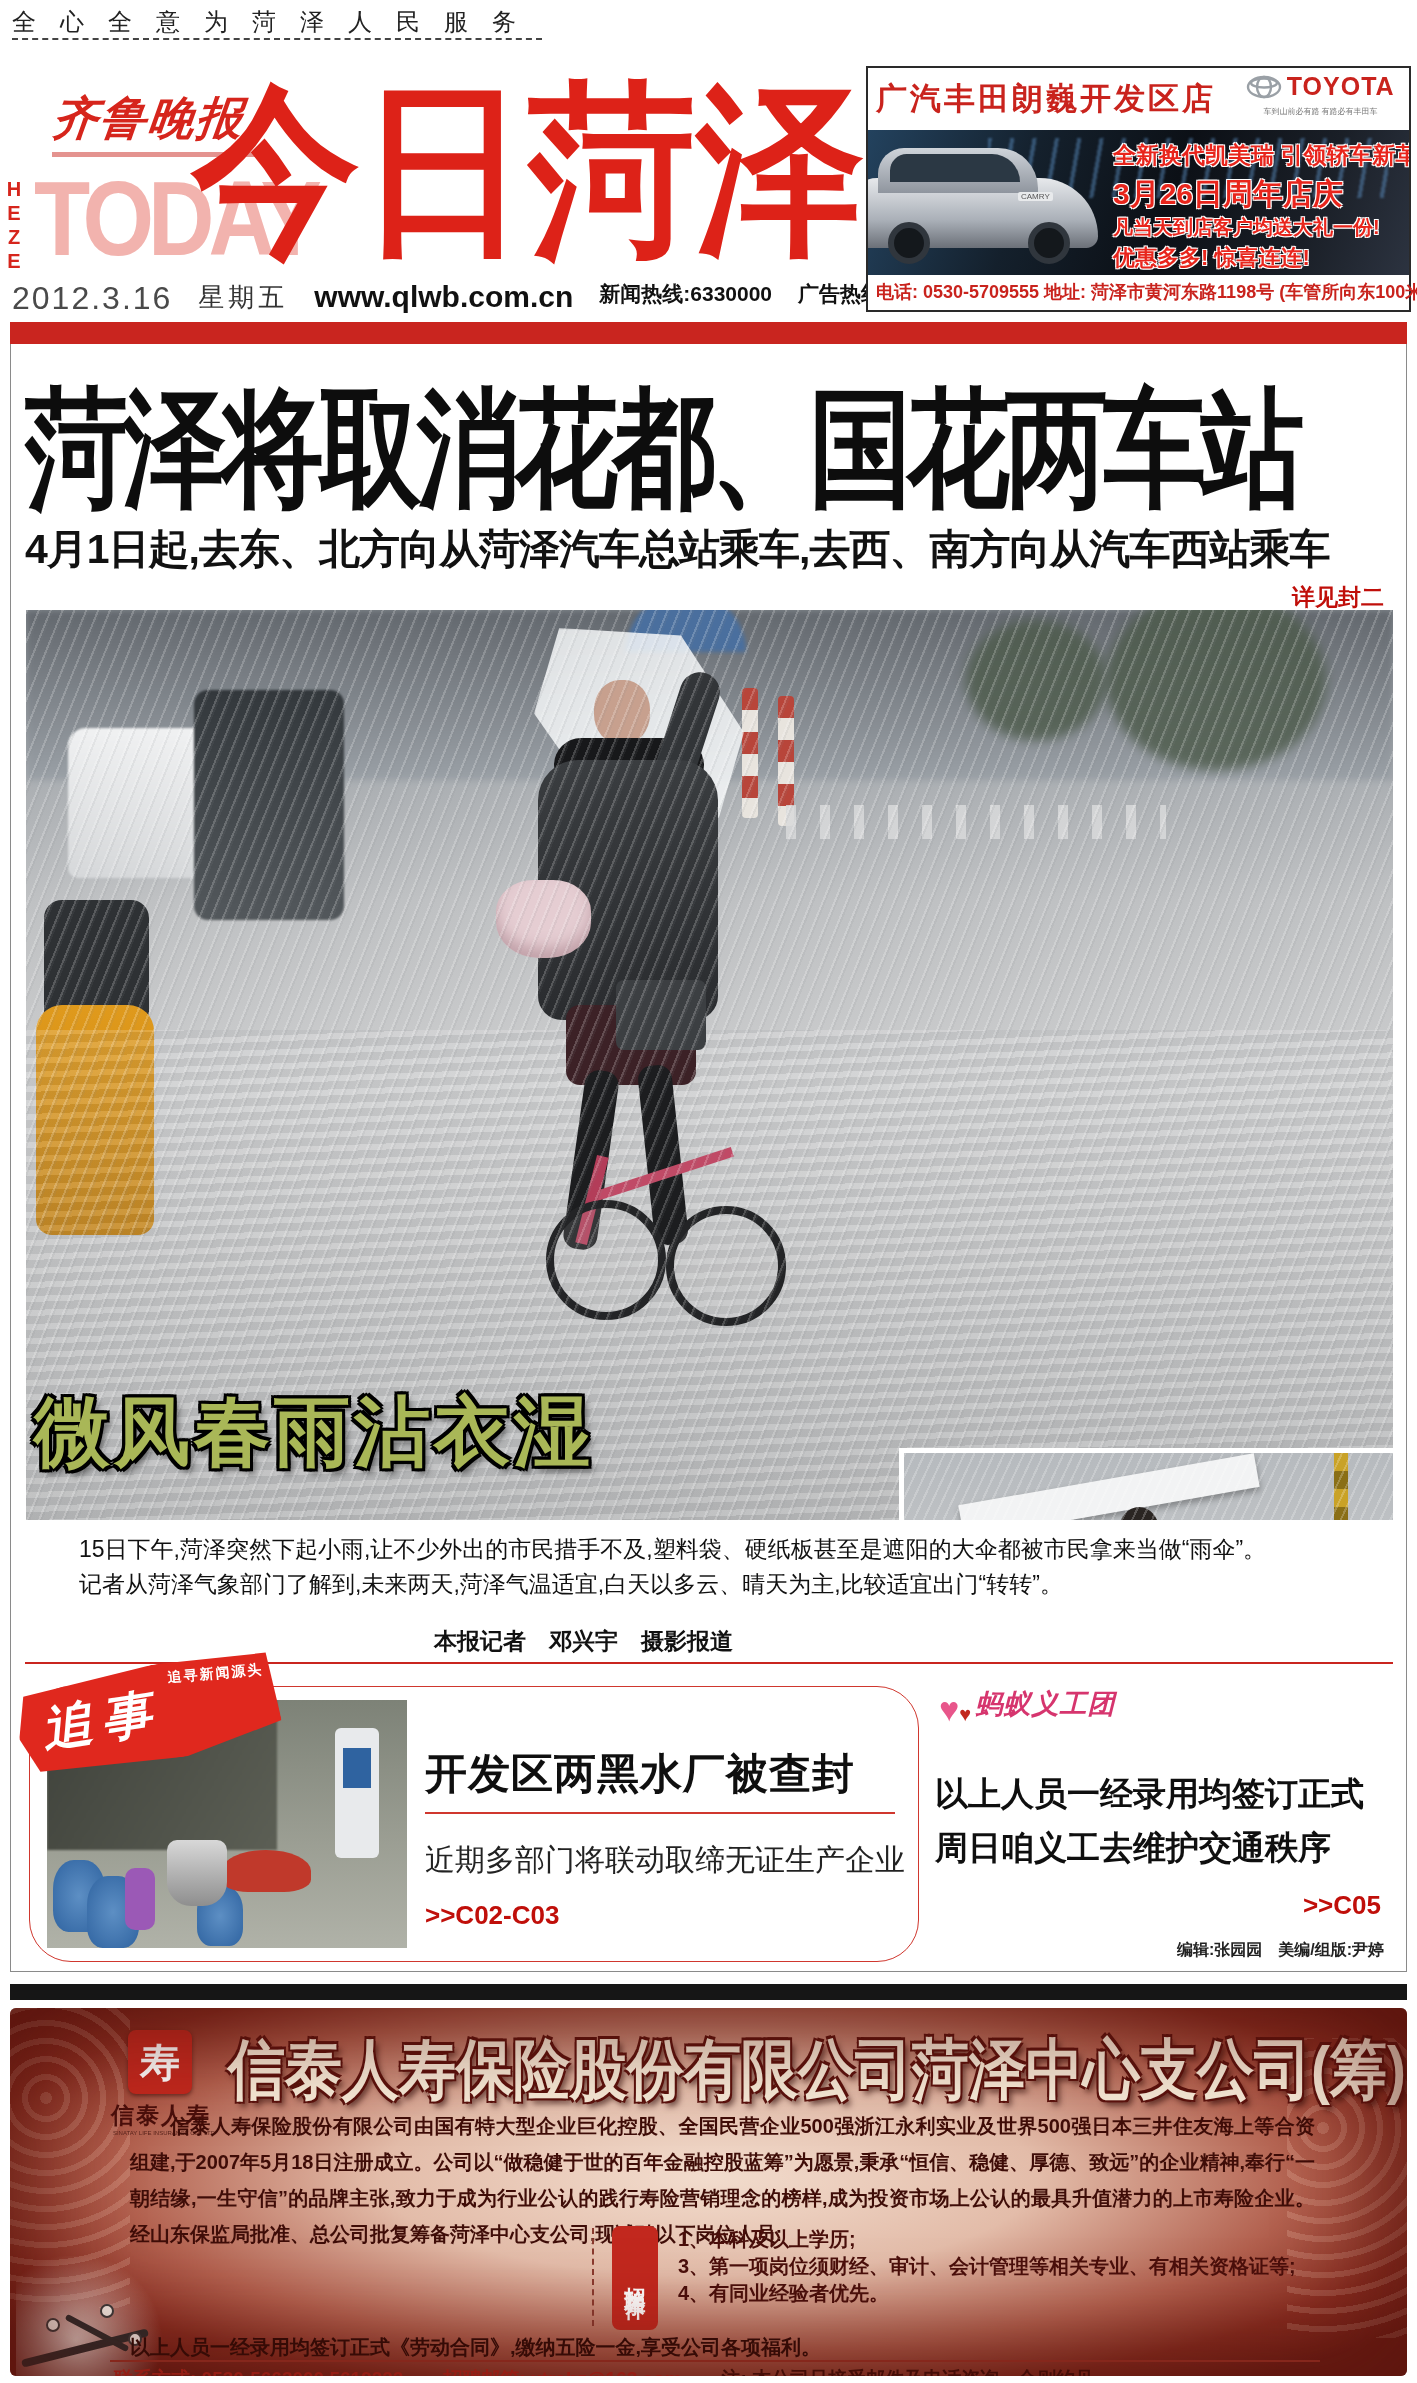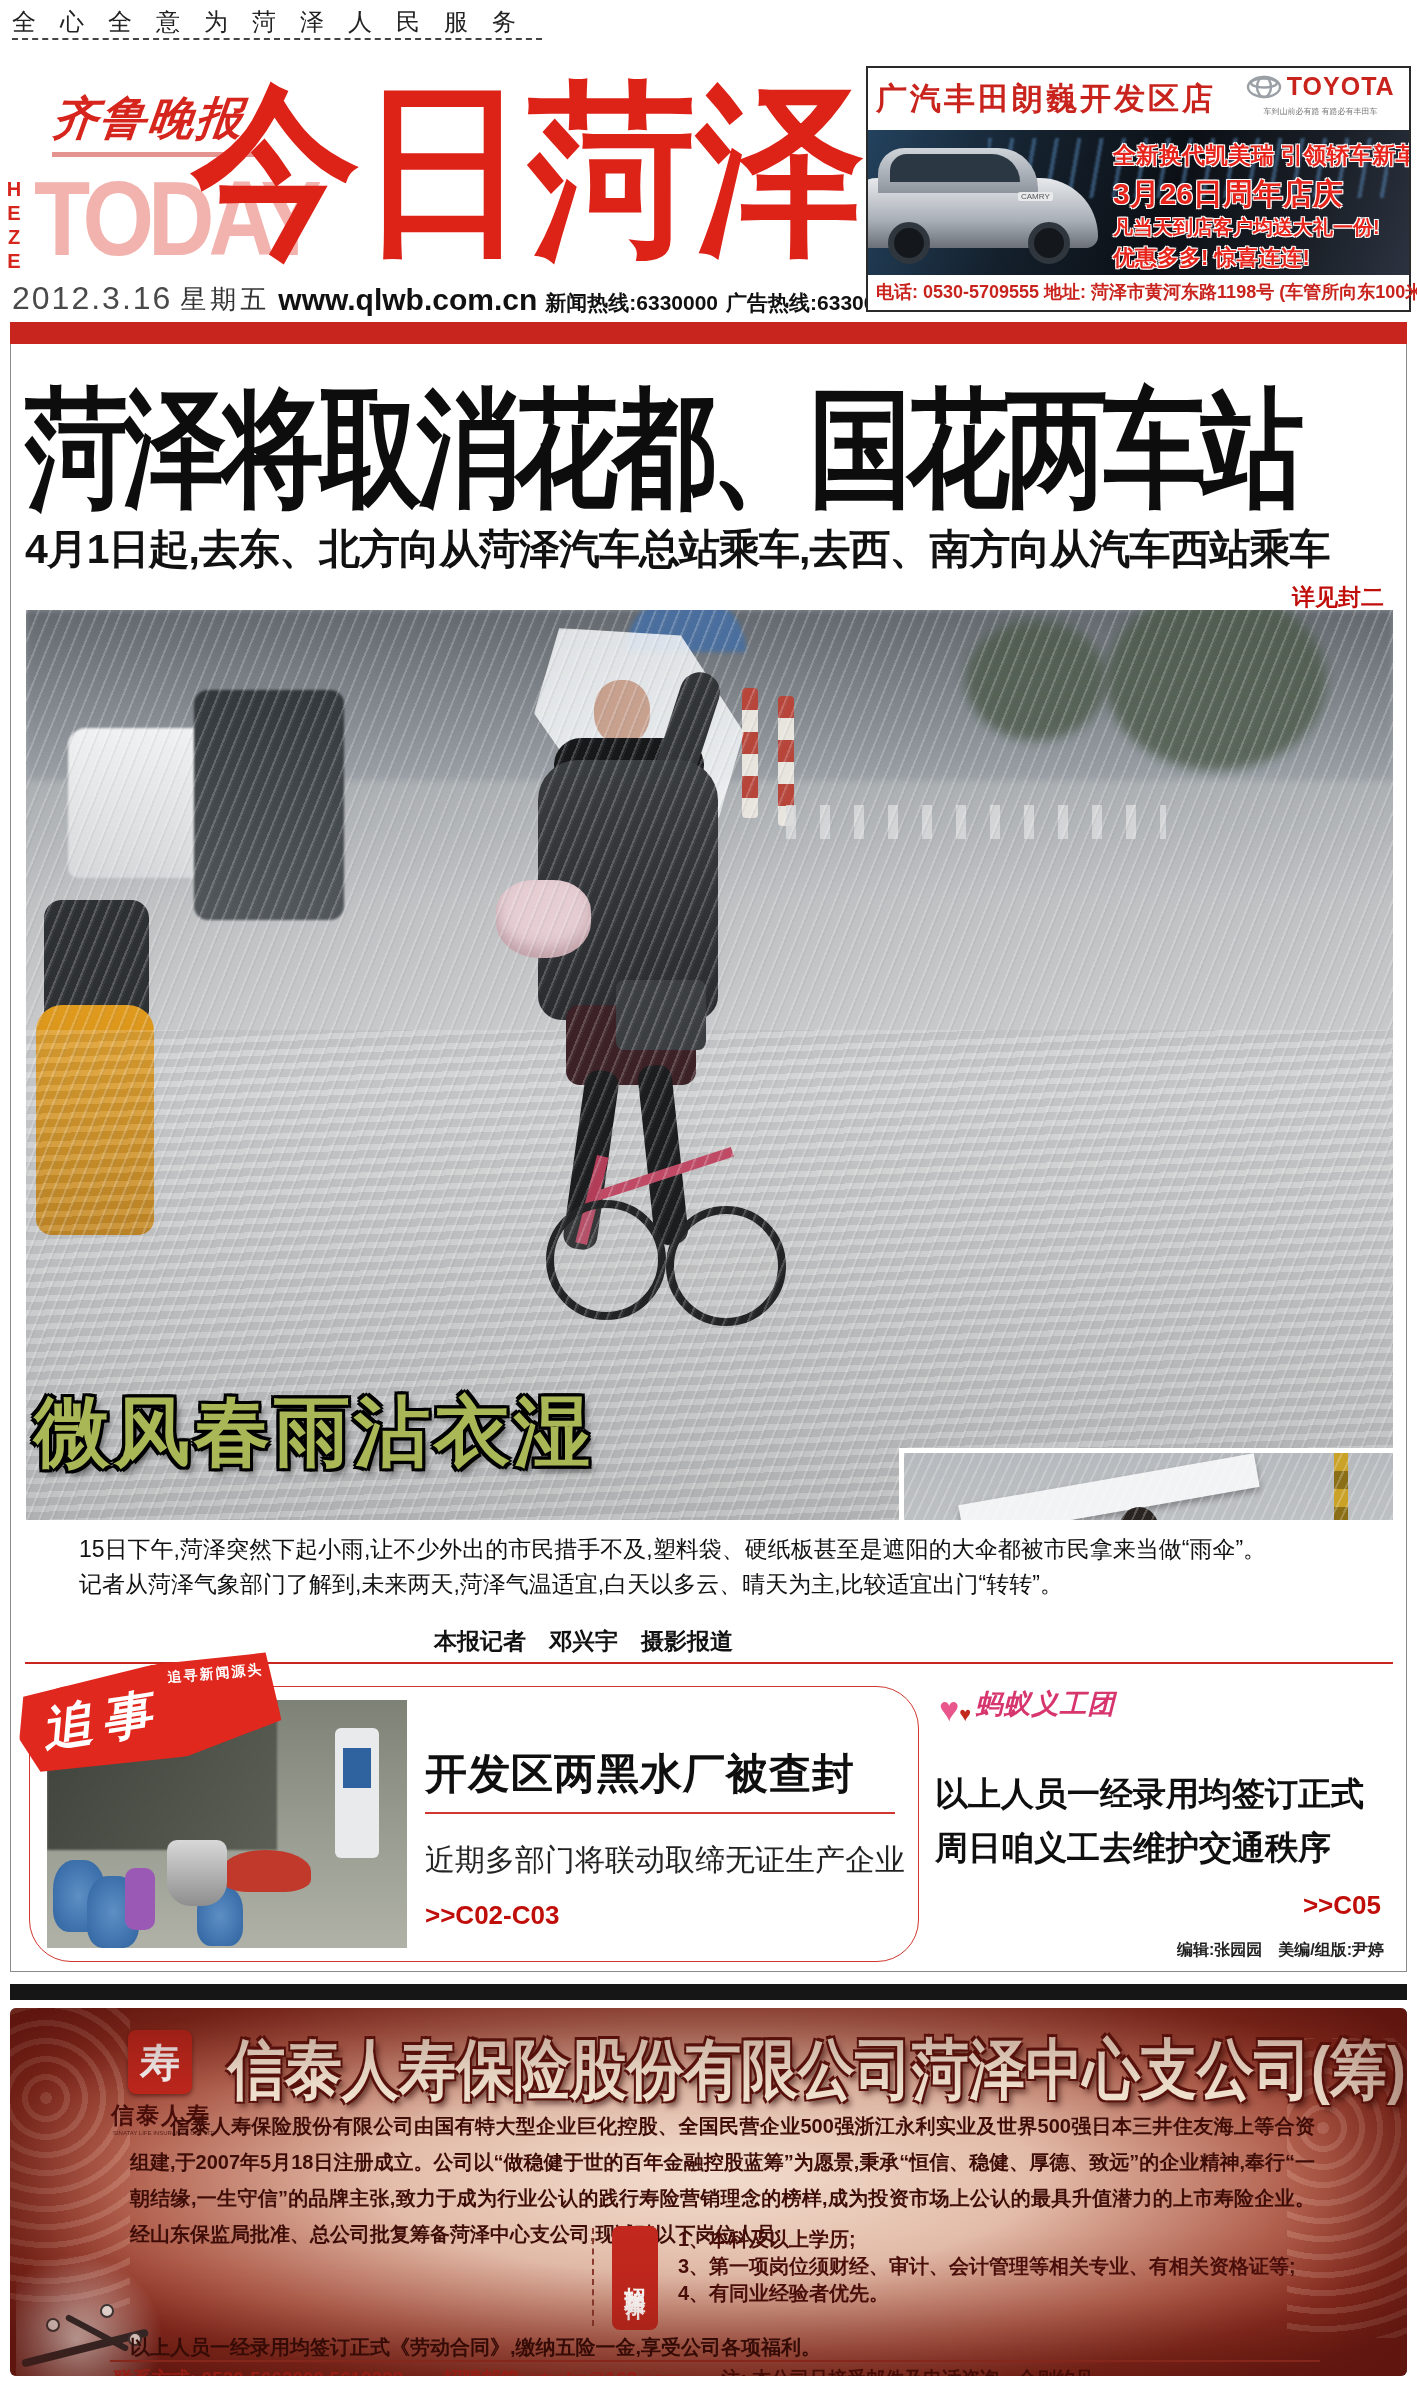--- a/index.html
+++ b/index.html
@@ -15,21 +15,21 @@
     font-family:"Liberation Serif","DejaVu Serif",serif; font-style:italic; letter-spacing:2px; transform:skewX(-6deg); }
   .brand-rule { position:absolute; left:52px; top:152px; width:205px; height:5px; background:#e4938f; }
   .brand-en { position:absolute; left:34px; top:158px; font-size:92px; font-weight:900; color:#f2b3ae;
     letter-spacing:-6px; transform:scaleY(1.15); transform-origin:top left; }
   .brand-side { position:absolute; left:2px; top:178px; font-size:20px; font-weight:900; color:#d6251c;
     writing-mode:vertical-lr; text-orientation:upright; letter-spacing:2px; }
   .paper-title { position:absolute; left:192px; top:48px; font-size:168px; font-weight:900; color:#dd2218;
     letter-spacing:0px; white-space:nowrap; transform:scaleY(1.1); transform-origin:top left; }
 
   
-  .date-row { position:absolute; left:12px; top:280px; width:845px; display:flex; align-items:flex-end; gap:8px; white-space:nowrap; }
+  .date-row { position:absolute; left:12px; top:280px; width:845px; display:flex; align-items:flex-start; gap:26px; white-space:nowrap; }
   .date-val { font-size:32px; color:#4a4a4a; letter-spacing:2px; }
   .date-week { font-size:26px; color:#333; letter-spacing:4px; }
   .date-site { font-size:30px; font-weight:900; color:#111; }
   .date-hot { font-size:21px; font-weight:900; color:#111; }
 
   
   .tad { position:absolute; left:866px; top:66px; width:545px; height:246px; border:2px solid #2a2a2a; background:#fff; }
   .tad-head { position:relative; height:62px; display:flex; align-items:center; padding:0 8px; }
   .tad-dealer { font-size:31px; font-weight:900; color:#c9231d; letter-spacing:3px; }
   .tad-logo { position:absolute; right:6px; top:4px; width:165px; text-align:center; }

